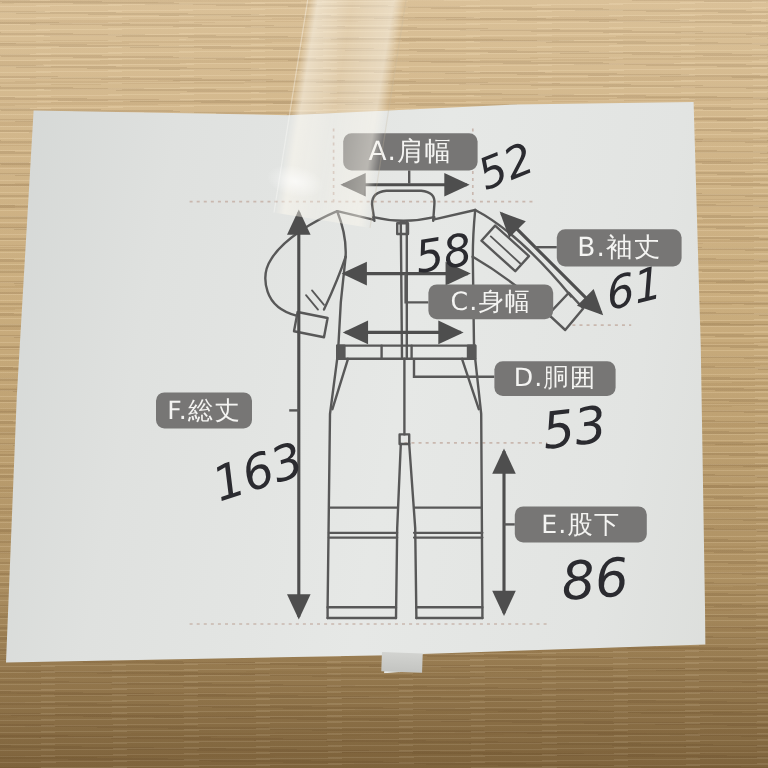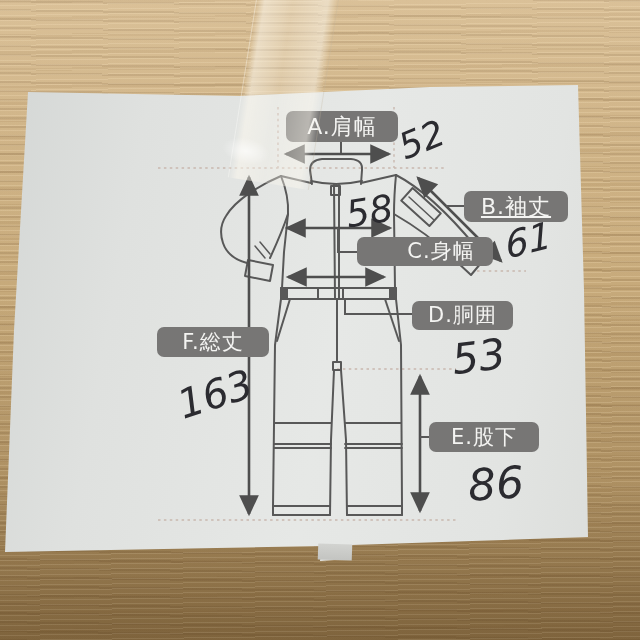--- a/index.html
+++ b/index.html
@@ -142,25 +142,25 @@
       <path d="M341,142 L341,153"></path>
       <path d="M338,228 L338,252 L357,252"></path>
       <path d="M345,299 L345,314 L412,314"></path>
       <path d="M420,437 L429,437"></path>
       <path d="M241,342 L249,342"></path>
       <path d="M446,206 L464,206"></path>
     </g>
   </svg>
 
   <div class="mlabel" style="left:286px;top:111px;width:112px;height:31px;font-size:22px;">A.肩幅</div>
-  <div class="mlabel" style="left:464px;top:191px;width:104px;height:31px;font-size:22px;text-decoration:underline;">B.袖丈</div>
-  <div class="mlabel" style="left:357px;top:237px;width:104px;height:29px;padding-left:32px;">C.身幅</div>
+  <div class="mlabel" style="left:464px;top:191px;width:104px;height:31px;font-size:22px;">B.袖丈</div>
+  <div class="mlabel" style="left:357px;top:237px;width:104px;height:29px;">C.身幅</div>
   <div class="mlabel" style="left:412px;top:301px;width:101px;height:29px;text-align:right;">D.胴囲</div>
   <div class="mlabel" style="left:429px;top:422px;width:110px;height:30px;">E.股下</div>
-  <div class="mlabel" style="left:157px;top:327px;width:112px;height:30px;">F.総丈</div>
+  <div class="mlabel" style="left:130px;top:327px;width:80px;height:30px;">F.総丈</div>
 
   <div class="hand" style="left:399px;top:122px;font-size:36px;transform:rotate(-22deg);">52</div>
   <div class="hand" style="left:505px;top:222px;font-size:37px;transform:rotate(-14deg) skewX(-8deg);">61</div>
   <div class="hand" style="left:346px;top:193px;font-size:37px;transform:rotate(-9deg);">58</div>
   <div class="hand" style="left:452px;top:336px;font-size:42px;transform:rotate(-7deg);">53</div>
   <div class="hand" style="left:468px;top:462px;font-size:44px;transform:rotate(-4deg);">86</div>
   <div class="hand" style="left:177px;top:374px;font-size:40px;transform:rotate(-18deg);">163</div>
 
   <div id="tape"></div>
   <div id="tape-crinkle"></div>

